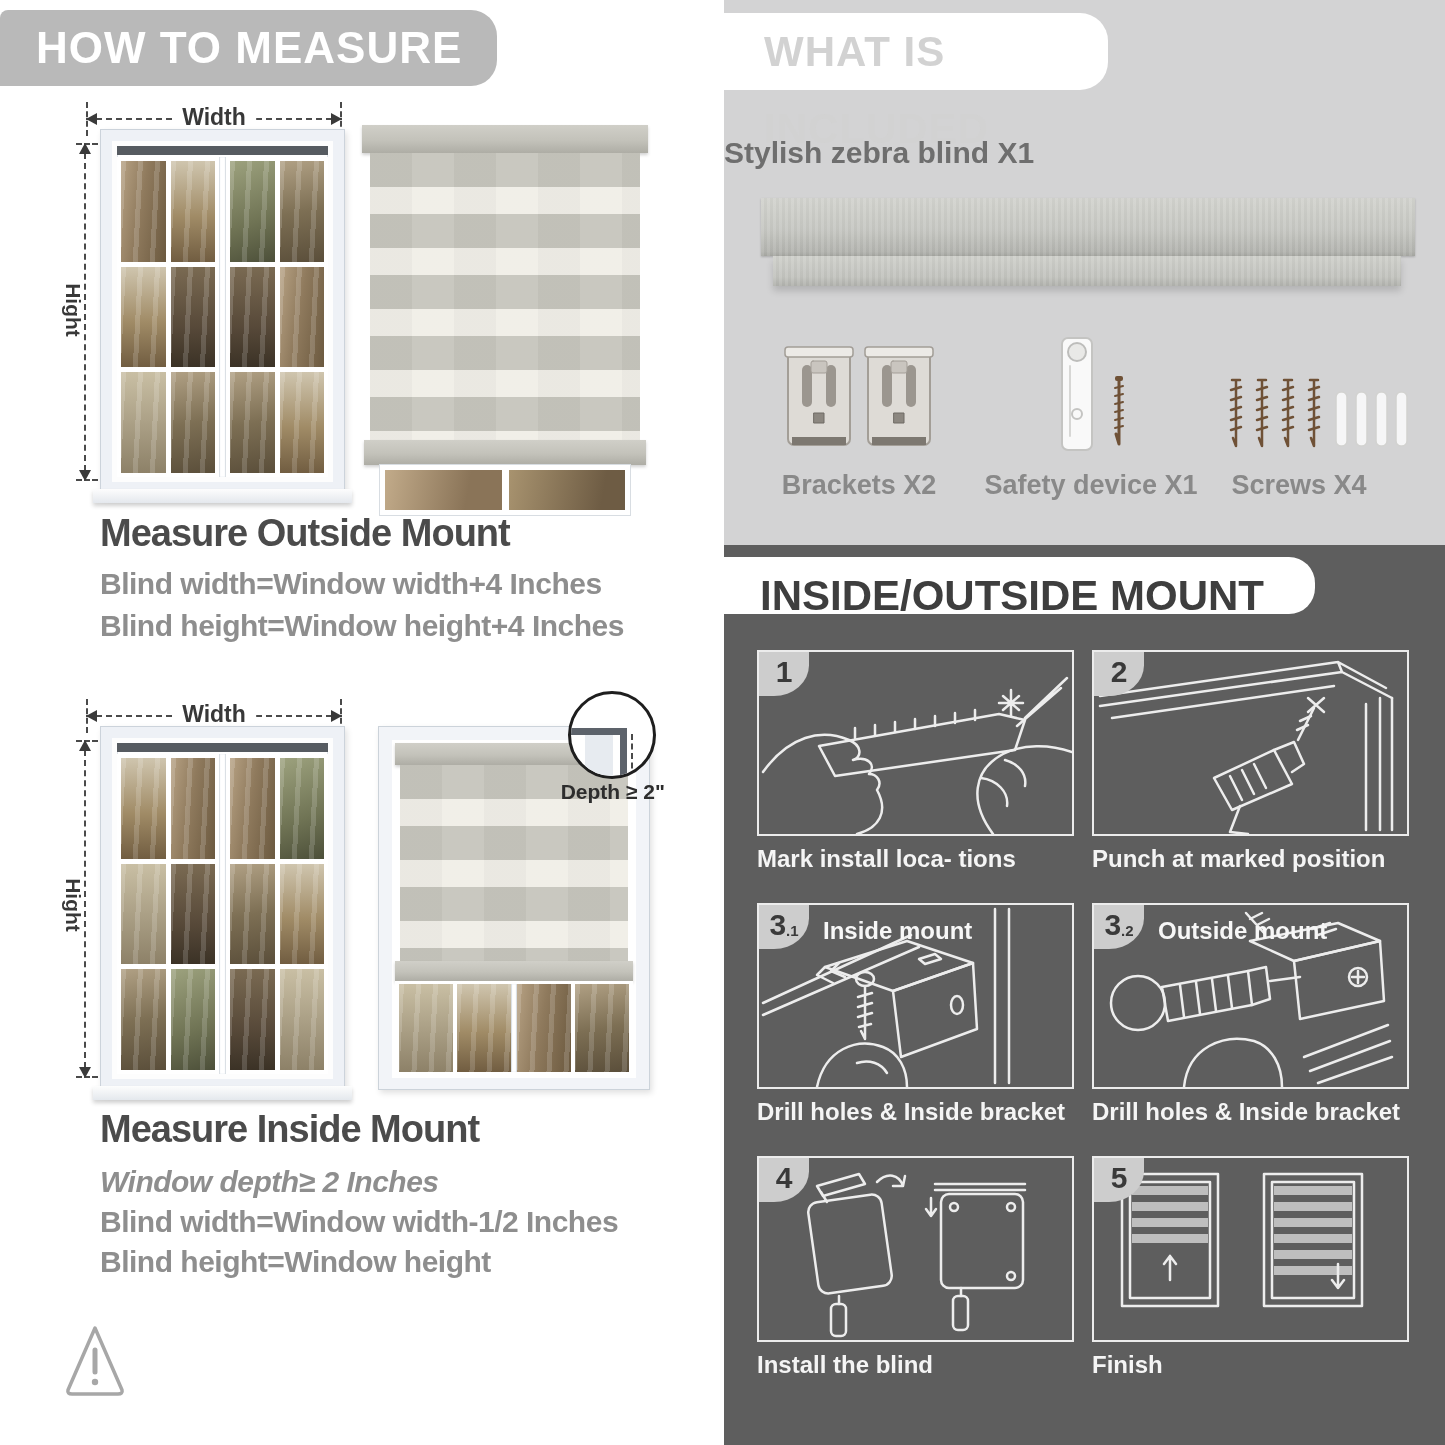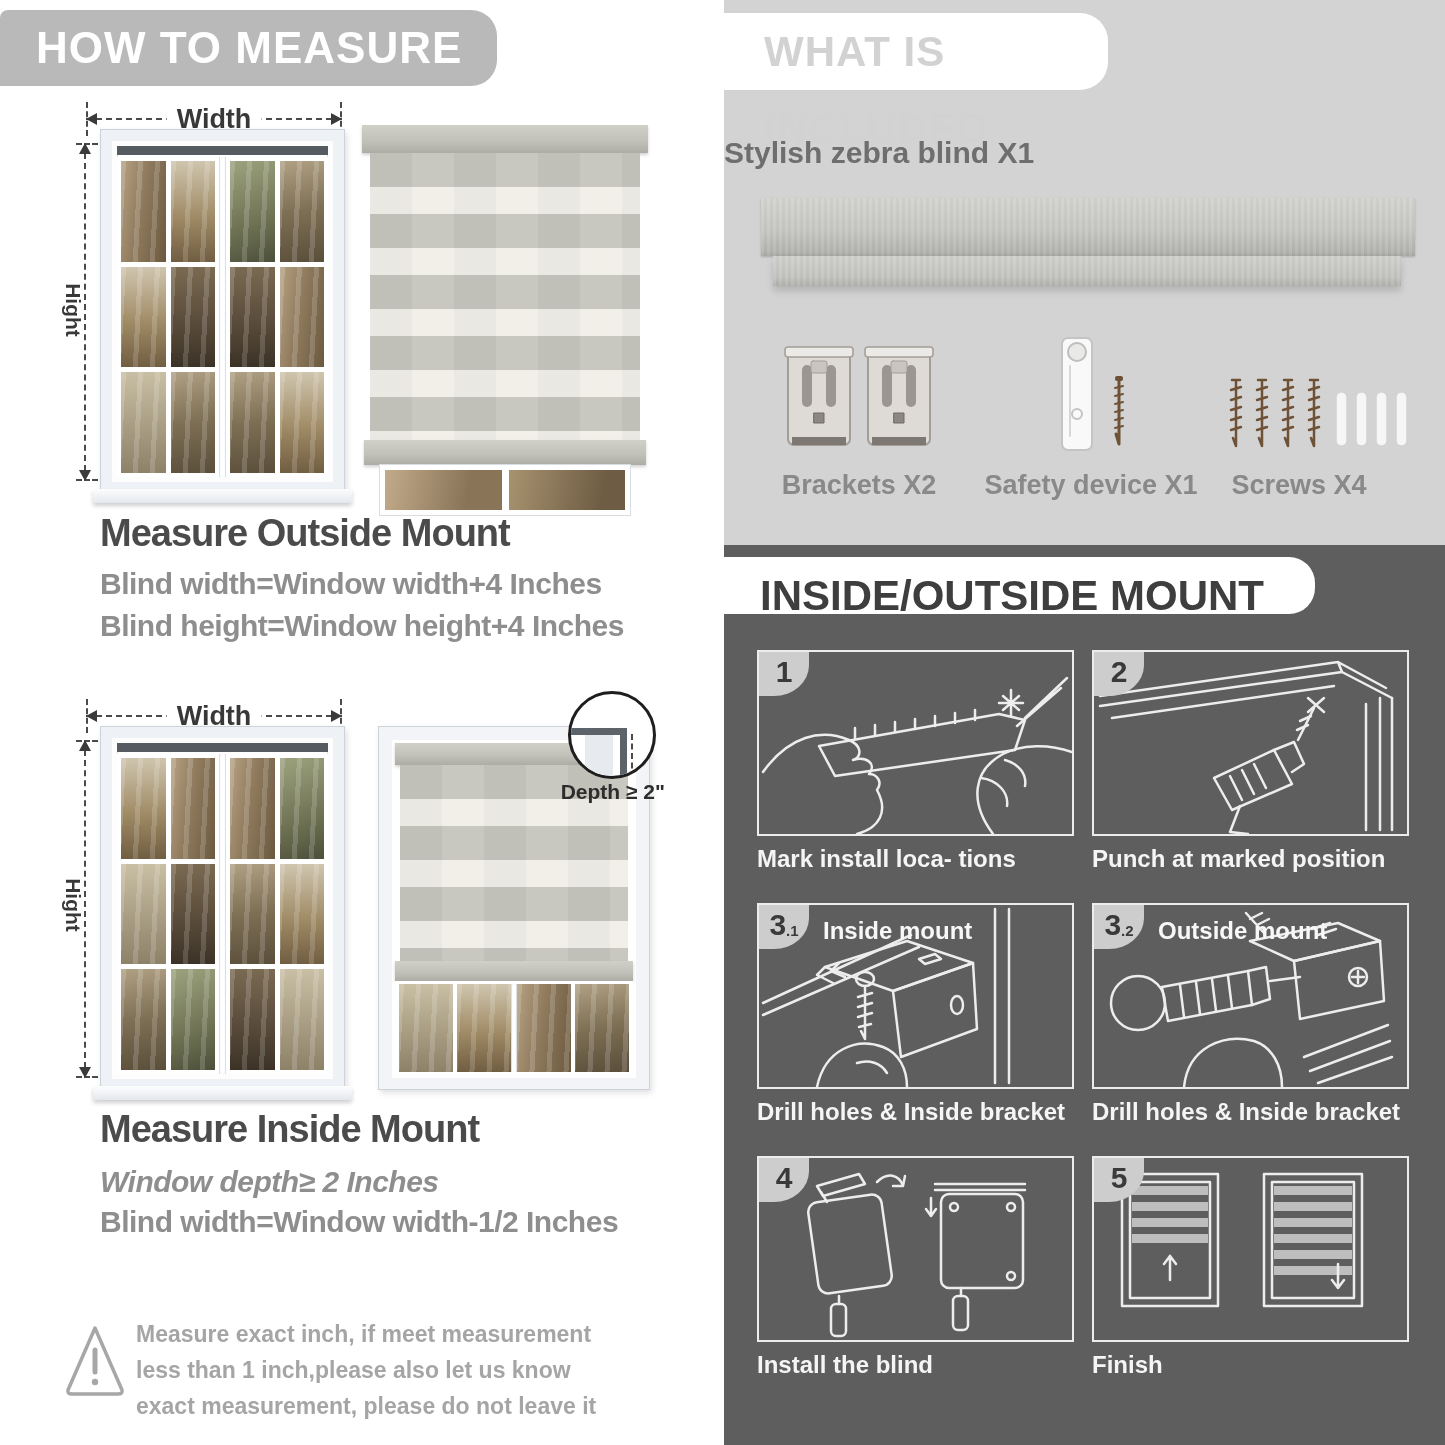--- a/index.html
+++ b/index.html
@@ -44,21 +44,21 @@
   
   .dim-w{height:34px;}
   .dim-w .line{position:absolute;left:0;right:0;top:16px;border-top:2px dashed #4a4a4a;}
   .dim-w .ah{position:absolute;top:11px;width:0;height:0;border-top:6px solid transparent;border-bottom:6px solid transparent;}
   .dim-w .ah.l{left:0;border-right:11px solid #3a3a3a;}
   .dim-w .ah.r{right:0;border-left:11px solid #3a3a3a;}
   .dim-w .ext{position:absolute;top:0;height:34px;border-left:2px dashed #4a4a4a;}
   .dim-w .ext.l{left:0;}
   .dim-w .ext.r{right:0;}
   .dim-w .lbl{position:absolute;left:50%;top:2px;transform:translateX(-50%);
-    background:#fff;padding:0 10px;font-size:27px;font-weight:bold;color:#383838;}
+    background:#fff;padding:0 10px;font-size:23px;font-weight:bold;color:#383838;}
   .dim-h{width:34px;}
   .dim-h .line{position:absolute;top:0;bottom:0;left:8px;border-left:2px dashed #4a4a4a;}
   .dim-h .ah{position:absolute;left:3px;width:0;height:0;border-left:6px solid transparent;border-right:6px solid transparent;}
   .dim-h .ah.t{top:0;border-bottom:11px solid #3a3a3a;}
   .dim-h .ah.b{bottom:0;border-top:11px solid #3a3a3a;}
   .dim-h .ext{position:absolute;left:0;width:30px;border-top:2px dashed #4a4a4a;}
   .dim-h .ext.t{top:0;}
   .dim-h .ext.b{bottom:0;}
   .dim-h-lbl{font-size:21px;font-weight:bold;color:#383838;transform:rotate(90deg);transform-origin:center;}
 
@@ -271,27 +271,27 @@
     <div class="zc-fill"></div>
     <div class="zc-h"></div>
     <div class="zc-v"></div>
     <div class="zc-dash"></div>
   </div>
   <div class="abs depth-lbl" style="left:553px;top:780px;width:112px;text-align:right;">Depth ≥ 2"</div>
 
   <div class="abs measure-heading" style="left:100px;top:1108px;">Measure Inside Mount</div>
   <div class="abs formula" style="left:100px;top:1165px;font-style:italic;">Window depth≥ 2 Inches</div>
   <div class="abs formula" style="left:100px;top:1205px;text-align:center;">Blind width=Window width-1/2 Inches</div>
+  <div class="abs formula" style="left:100px;top:1245px;">Blind height=Window height</div>
 
   <svg class="abs" style="left:62px;top:1320px;" width="66" height="80" viewBox="0 0 66 80">
     <path d="M33 8 L60 70 Q61 74 56 74 L10 74 Q5 74 6 70 Z" fill="none" stroke="#a7a7a7" stroke-width="3.5" stroke-linejoin="round"></path>
     <path d="M33 30 L33 52" stroke="#a7a7a7" stroke-width="5" stroke-linecap="round" fill="none"></path>
     <circle cx="33" cy="62" r="3.2" fill="#a7a7a7"></circle>
   </svg>
-  <div class="abs warn-text" style="left:136px;top:1316px;width:462px;">Measure exact inch, if meet measurement less than 1 inch,please also let us know exact measurement, please do not leave it</div>
 
   <div class="abs panel-light">
     <div class="abs incl-banner">WHAT IS INCLUDED</div>
     <div class="abs blind-label">Stylish zebra blind X1</div>
 
     <div class="abs headrail"></div>
     <div class="abs headrail2"></div>
 
     <svg class="abs hw" style="left:60px;top:343px;" width="150" height="110" viewBox="0 0 150 110">
       <g>

